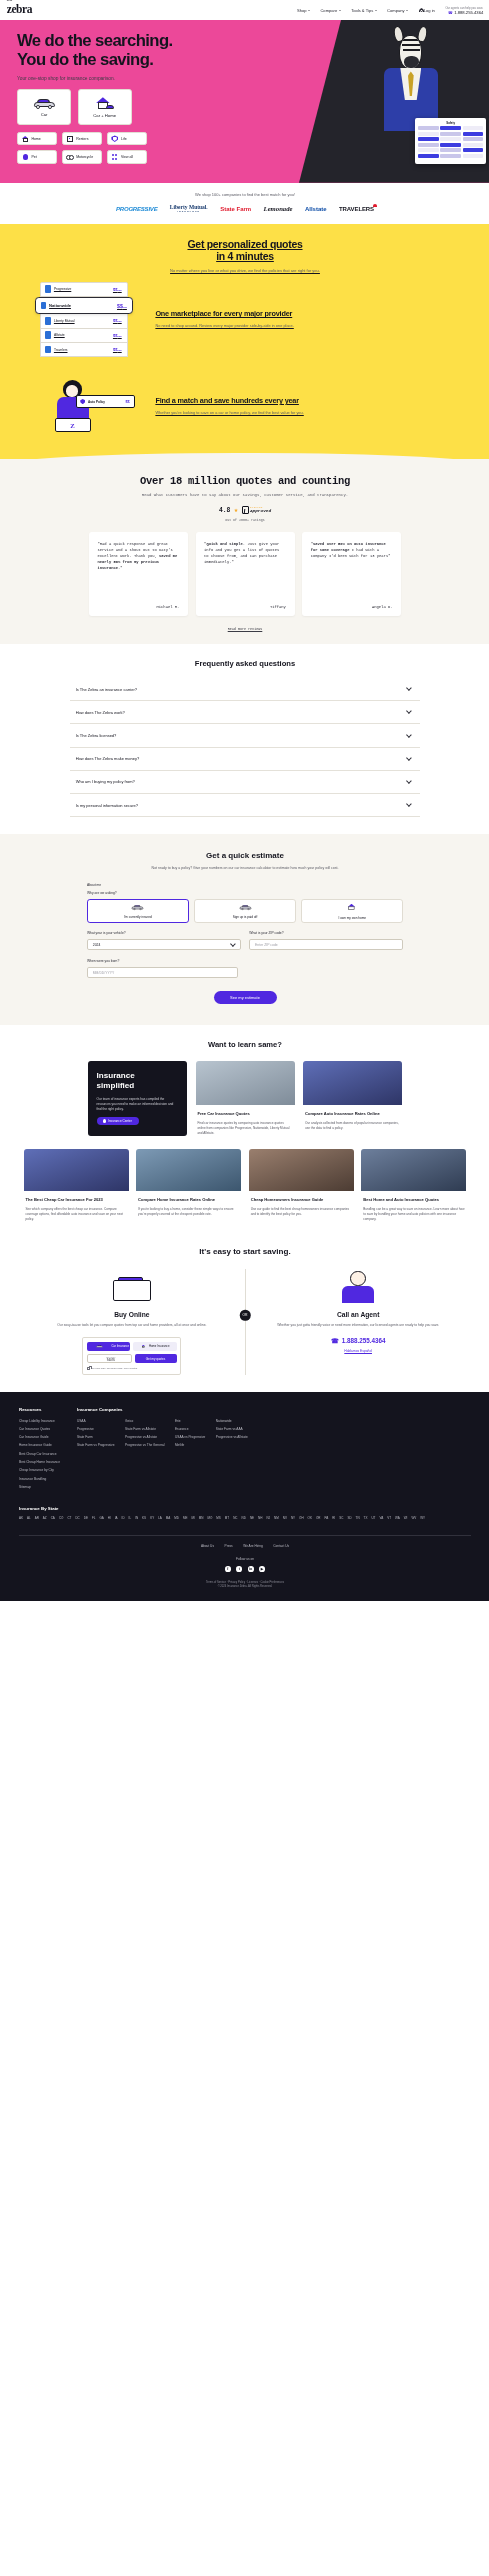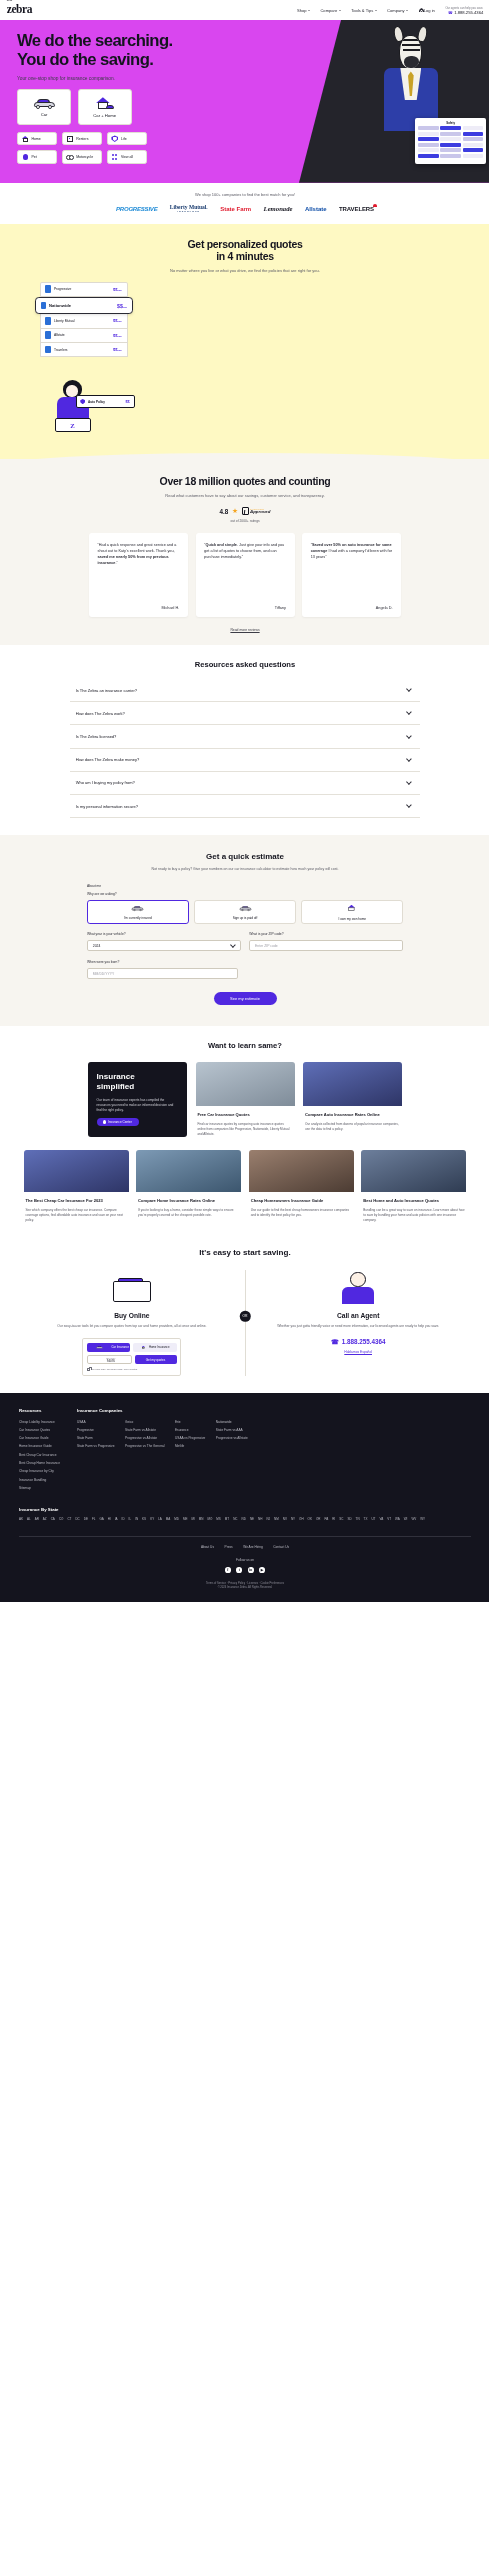--- a/index.html
+++ b/index.html
@@ -26,21 +26,21 @@
   .login { display: flex; align-items: center; gap: 1.9px; font-size: 4.1px; color: #2b2b35; }
   .person { width: 3.3px; height: 3.3px; position: relative; }
   .person:before { content:''; position:absolute; top:0; left:1px; width:1.4px; height:1.4px; border:0.4px solid #2b2b35; border-radius:50%; }
   .person:after { content:''; position:absolute; bottom:0; left:0.2px; width:2.9px; height:1.4px; border:0.4px solid #2b2b35; border-bottom:none; border-radius:1.9px 1.9px 0 0; }
   .phone-wrap { text-align: right; }
   .phone-top { font-size: 2.8px; color: #76767f; }
   .phone-num { font-size: 4.2px; color: #14141e; font-weight: 400; display:flex; align-items:center; gap:1.4px; justify-content:flex-end; }
   .phone-ico { color: #5028e0; font-size: 3.8px; }
 
   
-  .hero { position: relative; background: #d946ef; padding: 12.4px 0 19px 0; overflow: hidden; }
+  .hero { position: relative; background: #ec4899; padding: 12.4px 0 19px 0; overflow: hidden; }
   .hero-art {
     position: absolute; right: 0; top: 0; width: 191px; height: 100%;
     background: #24242b;
     clip-path: polygon(42px 0, 191px 0, 191px 100%, 0 100%);
   }
   .zebra-figure { position: absolute; right: 52px; top: 5.7px; width: 54px; height: 105px; }
   .zebra-head { position:absolute; top:0; left:7.6px; width:38px; height:46px; }
   .z-ear { position:absolute; width:8.6px; height:16.3px; background:#e9e6df; border-radius:50% 50% 40% 40%; border:1px solid #1b1b20; }
   .z-ear.l { left:2.9px; top:0; transform: rotate(-12deg); }
   .z-ear.r { right:2.9px; top:0; transform: rotate(12deg); }
@@ -106,21 +106,21 @@
   .b-prog { color:#1e8ad6; font-style:italic; letter-spacing:-0.2px; }
   .b-lm { color:#17396d; font-family:"Liberation Serif", serif; font-size:5.5px; text-align:center; line-height:1; }
   .b-lm small { display:block; font-size:2.3px; letter-spacing:1px; font-family:"Liberation Sans",sans-serif; }
   .b-sf { color:#e01b2e; }
   .b-lem { color:#14141e; font-family:"Liberation Serif", serif; font-style:italic; font-size:6.7px; }
   .b-all { color:#0f4ea8; }
   .b-trav { color:#14141e; letter-spacing:-0.1px; position:relative; }
   .b-trav:after { content:''; position:absolute; right:-2.9px; top:-1.9px; width:3.8px; height:2.9px; background:#e01b2e; border-radius:3.8px 3.8px 0 0; }
 
   
-  .sec { padding: 13.4px 0; background:#fef9c3; }
+  .sec { padding: 13.4px 0; background:#fde047;text-decoration:underline; }
   h2.sec-title { font-size: 10.5px; font-weight:700; text-align:center; line-height:1.18; letter-spacing:-0.3px; }
   .sec-sub { text-align:center; font-size:4px; color:#5a5a64; margin-top:5.7px; }
   .feature { display:flex; align-items:center; gap:13.4px; padding: 8.6px 25px; }
   .feature-art { width: 117px; flex:0 0 117px; display:flex; justify-content:center; }
   .feature-copy { flex:1; }
   .feature-h { font-size:7.3px; font-weight:700; line-height:1.25; letter-spacing:-0.2px; }
   .feature-p { font-size:3.9px; color:#5a5a64; line-height:1.55; margin-top:4.8px; }
 
   .provider-list { width:88px; }
   .p-row { display:flex; align-items:center; justify-content:space-between; border:0.6px solid #dedad0; border-top:none; padding:2.9px 4.8px; background:#fff; }
@@ -147,21 +147,21 @@
   .agent-art { width:105px; height:55px; position:relative; }
   .ag-monitor { position:absolute; right:3.8px; bottom:5.7px; width:48px; height:34px; background:#fff; border:0.9px solid #14141e; border-radius:1.9px; }
   .ag-stand { position:absolute; right:23px; bottom:1px; width:11.5px; height:5.7px; background:#fff; border:0.9px solid #14141e; }
   .ag-head { position:absolute; top:3.8px; left:7.6px; width:16.3px; height:16.3px; background:#fdf1e6; border:0.9px solid #14141e; border-radius:50%; }
   .ag-hair { position:absolute; top:1px; left:5.7px; width:20px; height:9.6px; background:#fff; border:0.9px solid #14141e; border-radius:9.6px 9.6px 0 0; }
   .ag-set { position:absolute; top:5.7px; left:3.8px; width:5.7px; height:6.7px; background:#14141e; border-radius:1.9px; }
   .ag-body { position:absolute; bottom:0; left:0; width:38px; height:27px; background:#5028e0; border-radius:5.7px 5.7px 0 0; }
   .ag-body b { position:absolute; top:8.6px; left:15.3px; color:#fff; font-family:"Liberation Serif",serif; font-size:6.7px; }
 
   
-  .reviews { background:#f7f5f0; padding: 15.3px 0 13.4px; position:relative; }
+  .reviews { background:#f7f5f0; padding: 15.3px 0 13.4px; position:relative;font-family:Liberation Mono, monospace; }
   .reviews:before { content:''; position:absolute; top:-6.7px; left:0; right:0; height:13.4px; background:#f7f5f0; border-radius:50% 50% 0 0 / 100% 100% 0 0; }
   .rev-inner { position:relative; z-index:2; }
   .rating-row { display:flex; align-items:center; justify-content:center; gap:3.8px; margin-top:9.6px; }
   .rating-num { font-size:6.3px; font-weight:700; }
   .star { color:#f5a623; font-size:6.7px; line-height:1; }
   .approved { display:flex; align-items:center; gap:1.4px; }
   .approved .sh { width:6.7px; height:7.6px; border:0.8px solid #14141e; border-radius:1px; position:relative; }
   .approved .sh:after{content:''; position:absolute; left:1.3px; top:1.3px; width:3.4px; height:3.8px; border-left:0.8px solid #14141e; border-bottom:0.8px solid #14141e; transform:skewX(-8deg);}
   .approved .txt { line-height:1; }
   .approved .txt em { display:block; font-style:normal; font-size:2.1px; letter-spacing:0.6px; color:#f5a623; }
@@ -493,37 +493,45 @@
           </div>
           <div class="p-row">
             <span class="p-name">
                 <span class="p-logo"></span>
                 <span>Travelers</span>
               </span>
             <span class="p-price"><span>$$</span><i>/mo</i></span>
           </div>
         </div>
       </div>
+      <div class="feature-copy">
+        <div class="feature-h">One marketplace for every major provider</div>
+        <div class="feature-p">No need to shop around. Review every major provider side-by-side in one place.</div>
+      </div>
     </div>
 
     <div class="feature">
       <div class="feature-art">
         <div class="person-art">
           <div class="pa-head"></div>
             <div class="pa-face"></div>
             <div class="pa-body"></div>
           <div class="pa-bubble">
             <span class="pa-shield"></span>
             <span>Auto Policy</span>
             <em>$$</em>
           </div>
           <div class="pa-laptop">
               <b>Z</b>
             </div>
         </div>
+      </div>
+      <div class="feature-copy">
+        <div class="feature-h">Find a match and save hundreds every year</div>
+        <div class="feature-p">Whether you're looking to save on a car or home policy, we find the best value for you.</div>
       </div>
     </div>
 
   </div>
 
   <div class="reviews">
     <div class="rev-inner">
       <h2 class="sec-title">Over 18 million quotes and counting</h2>
       <div class="sec-sub">Read what customers have to say about our savings, customer service, and transparency.</div>
       <div class="rating-row">
@@ -551,21 +559,21 @@
         <div class="rev-card">
           <div class="rev-text"><span>"</span><b>Saved over 50% on auto insurance for same coverage</b><span> I had with a company I'd been with for 13 years"</span></div>
           <div class="rev-name">Angela D.</div>
         </div>
       </div>
       <div class="rev-more">Read more reviews</div>
     </div>
   </div>
 
   <div class="faq">
-    <div class="faq-title">Resources asked questions</div>
+    <div class="faq-title">Frequently asked questions</div>
     <div class="faq-list">
       <div class="faq-item">
           <span class="faq-q">Is The Zebra an insurance carrier?</span>
           <span class="chev"></span>
         </div>
       <div class="faq-item">
           <span class="faq-q">How does The Zebra work?</span>
           <span class="chev"></span>
         </div>
       <div class="faq-item">

